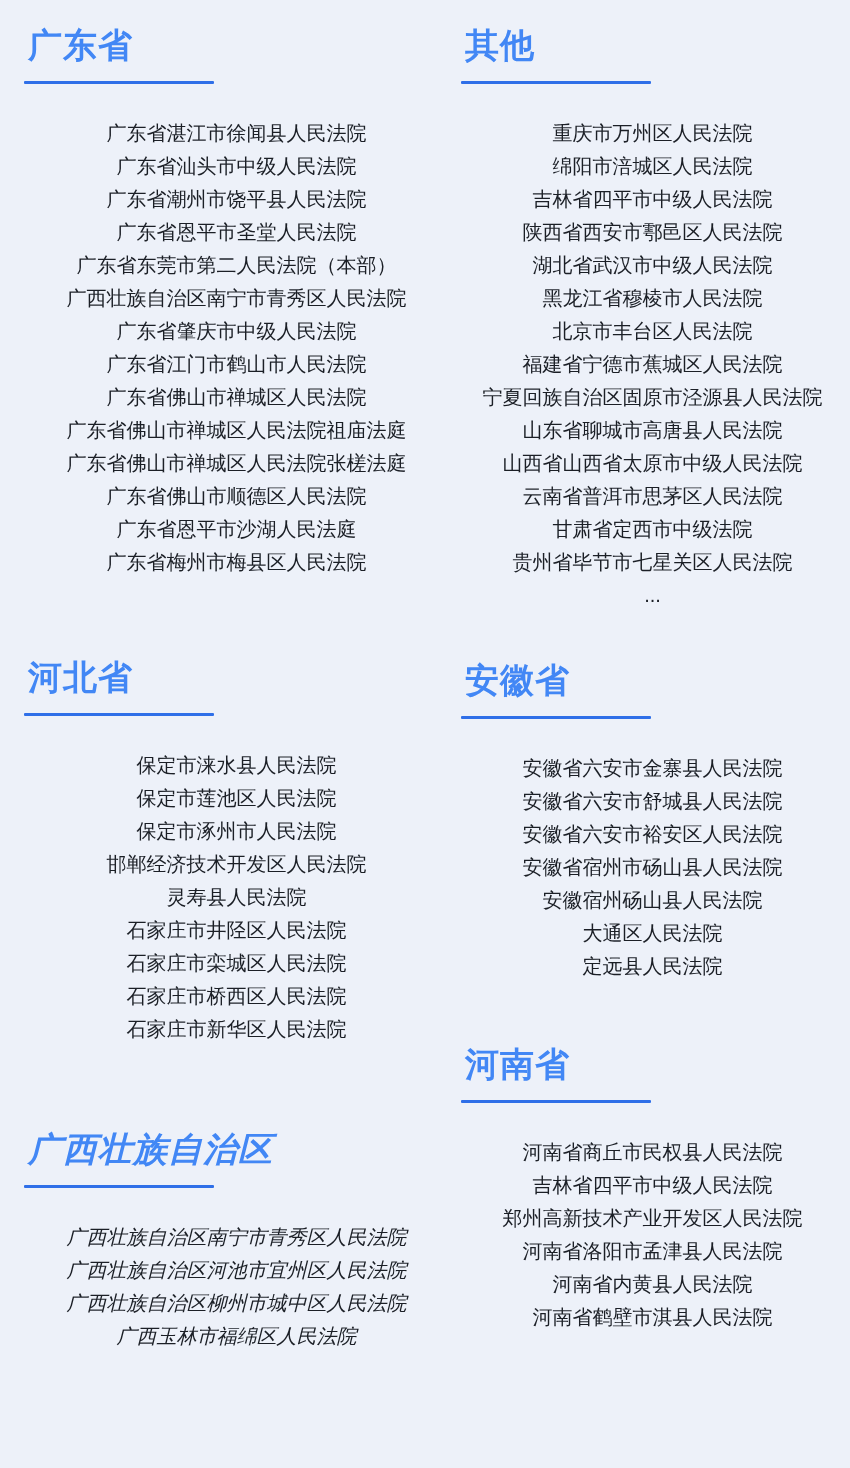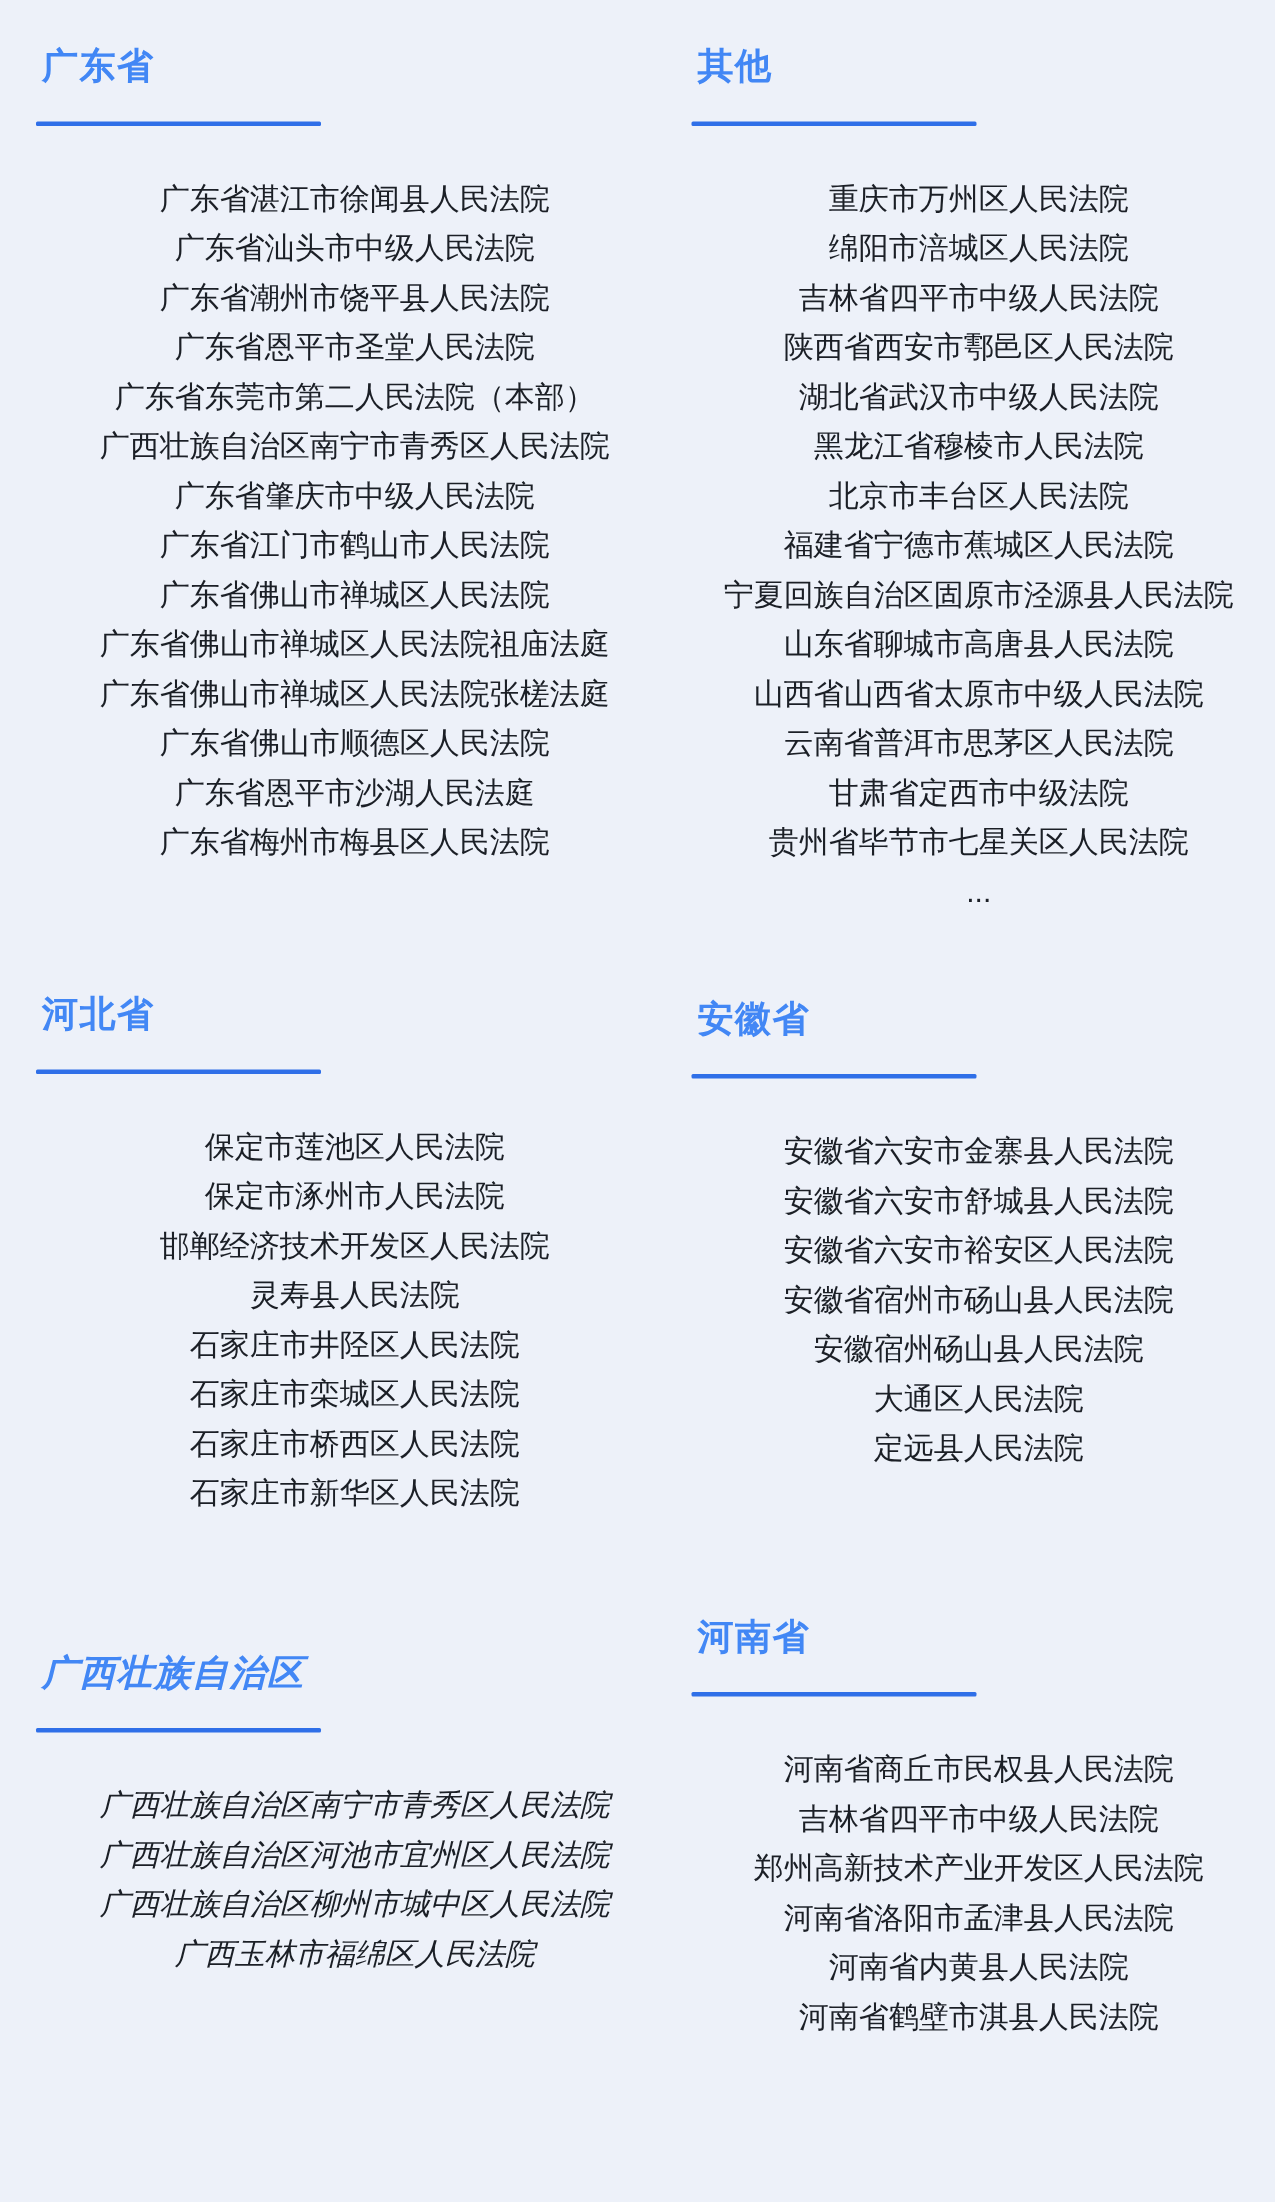--- a/index.html
+++ b/index.html
@@ -15,21 +15,21 @@
     background:var(--background);
     padding:28px 0 0 18px;
     font-family:"Liberation Sans","DejaVu Sans",sans-serif;
     overflow:hidden;
   }
   .columns{display:flex;align-items:flex-start;}
   .col{display:block;}
   .col-left{width:437px;flex:0 0 437px;}
   .col-right{flex:1 1 auto;min-width:0;}
   .section h2{
-    font-size:24px;
+    font-size:34px;
     line-height:34px;
     font-weight:700;
     color:var(--accent);
     margin-left:10px;
     letter-spacing:1px;
   }
   .rule{
     width:190px;
     height:3px;
     background:var(--rule);
@@ -45,21 +45,21 @@
     font-size:20px;
     line-height:33px;
     color:var(--text);
     white-space:nowrap;
   }
   
   .s-gd{margin-bottom:81px;}
   .s-hb{margin-bottom:86px;}
   .s-gx{margin-bottom:0;font-style:italic;}
   .s-qt{margin-bottom:51px;}
-  .s-ah{margin-bottom:92px;}
+  .s-ah{margin-bottom:64px;}
   .s-hn{margin-bottom:0;}
 </style>
 </head>
 <body>
 
 <div class="columns">
 
   <div class="col col-left">
 
     <section class="section s-gd">
@@ -80,20 +80,21 @@
           <li>广东省佛山市顺德区人民法院</li>
           <li>广东省恩平市沙湖人民法庭</li>
           <li>广东省梅州市梅县区人民法院</li>
         </ul>
     </section>
 
     <section class="section s-hb">
       <h2>河北省</h2>
       <div class="rule"></div>
       <ul class="courts">
+          <li>保定市涞水县人民法院</li>
           <li>保定市莲池区人民法院</li>
           <li>保定市涿州市人民法院</li>
           <li>邯郸经济技术开发区人民法院</li>
           <li>灵寿县人民法院</li>
           <li>石家庄市井陉区人民法院</li>
           <li>石家庄市栾城区人民法院</li>
           <li>石家庄市桥西区人民法院</li>
           <li>石家庄市新华区人民法院</li>
         </ul>
     </section>

